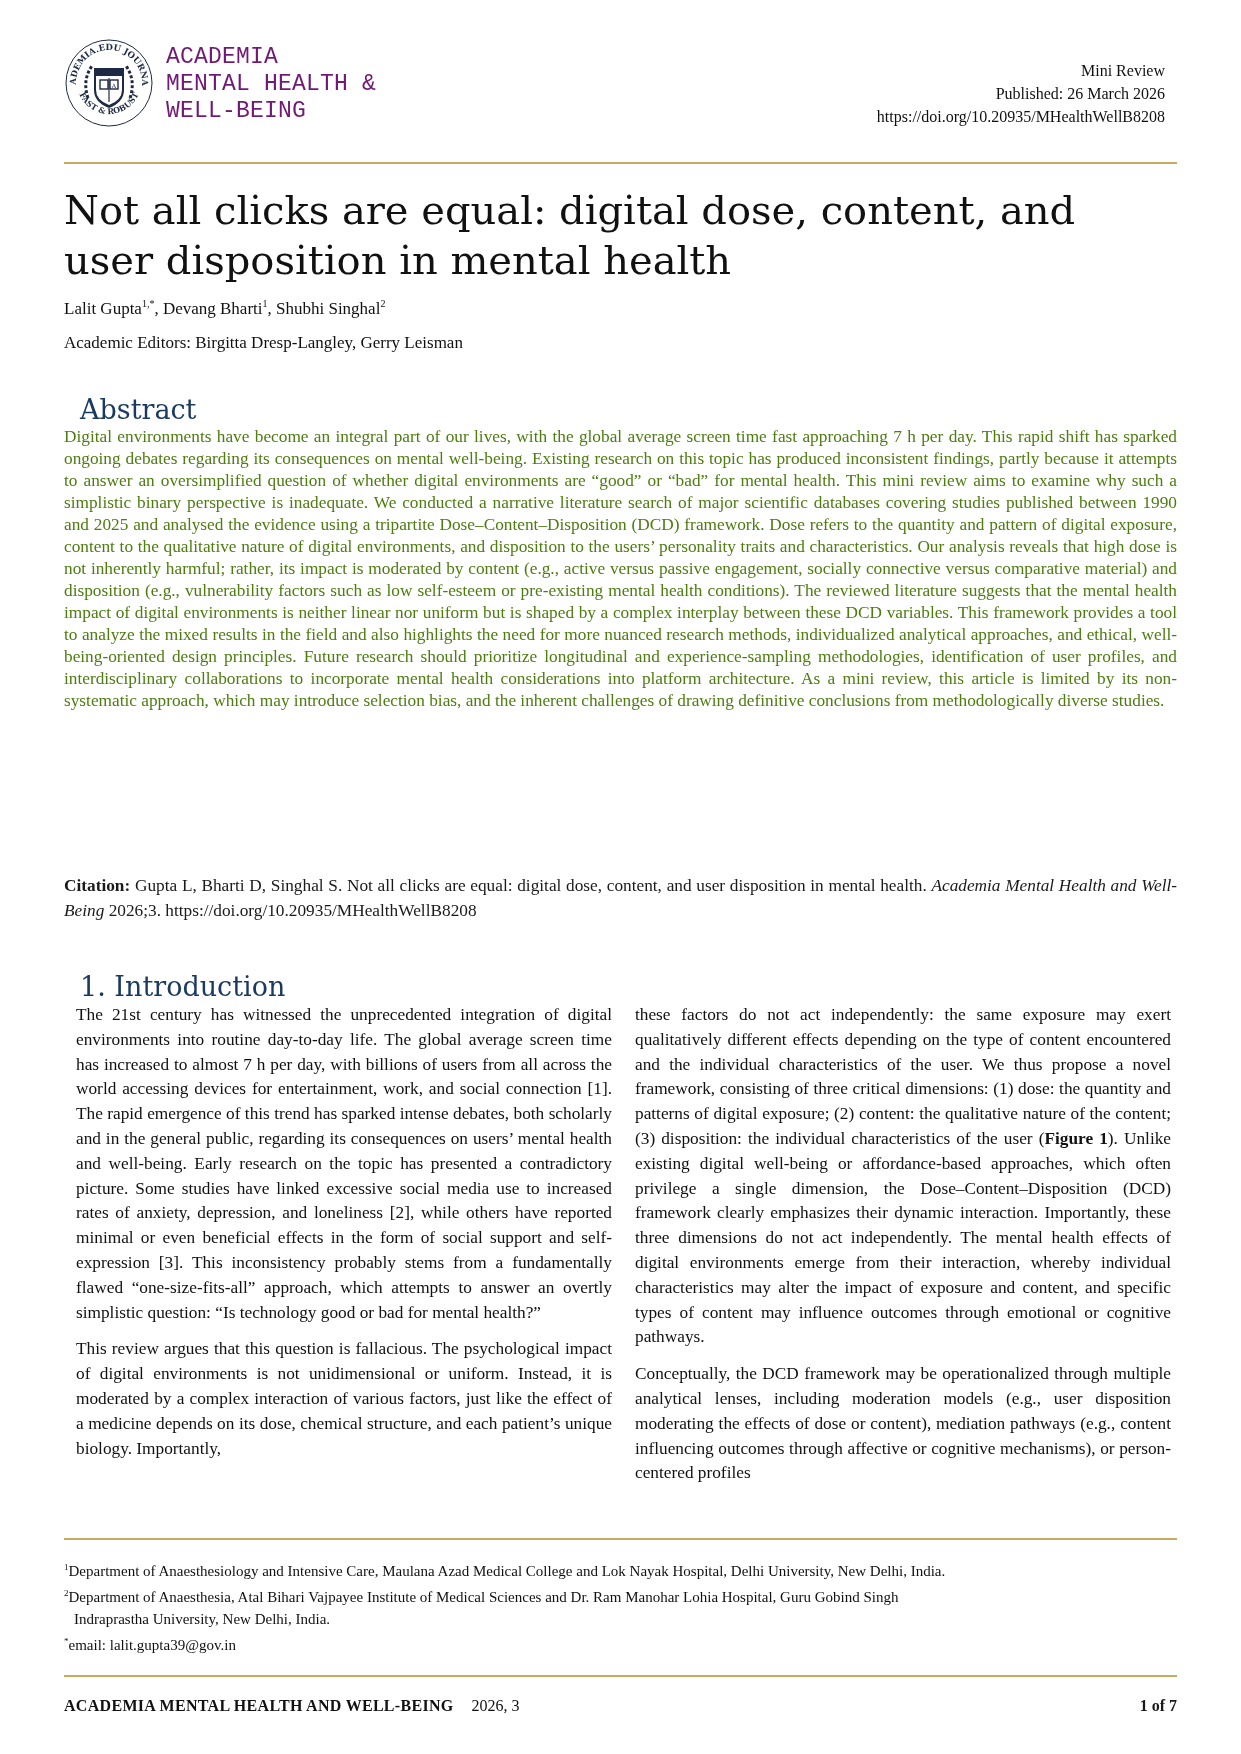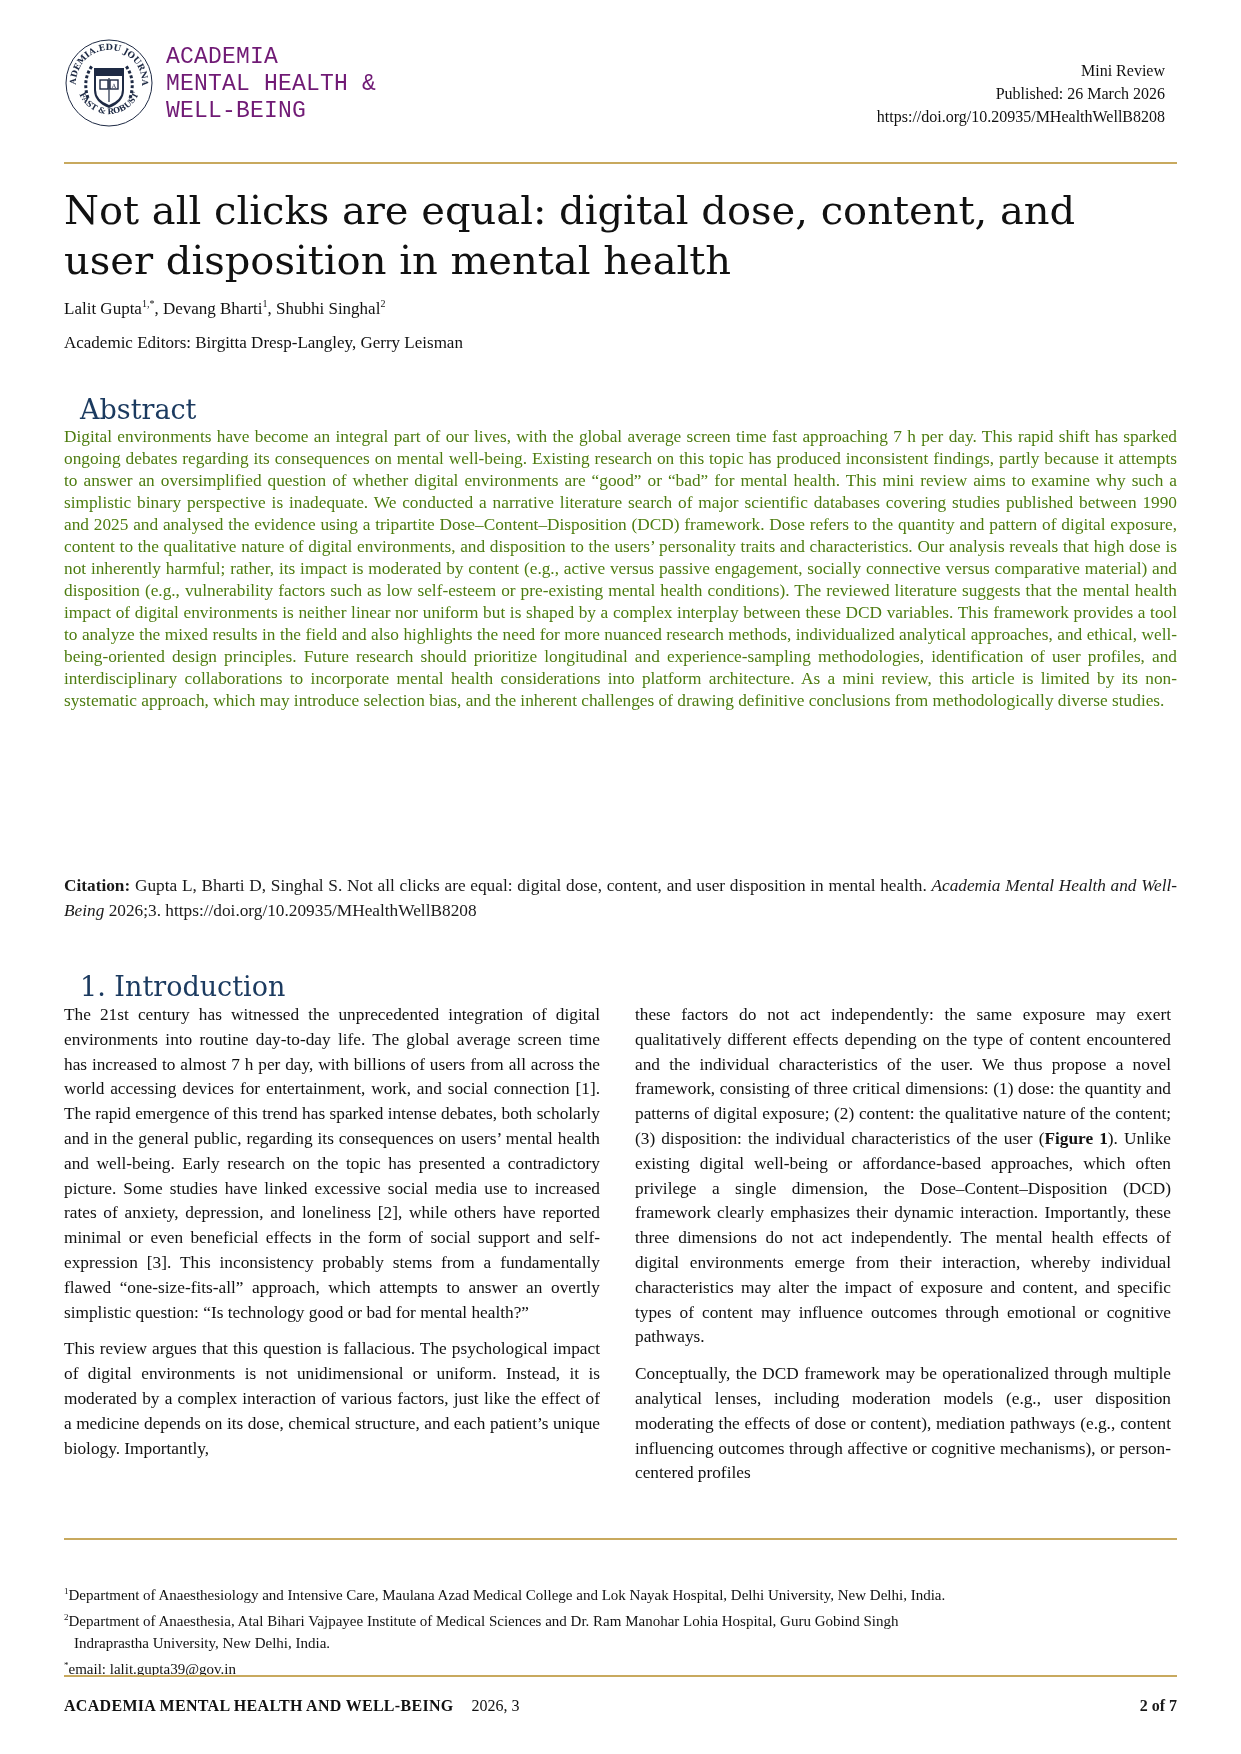--- a/index.html
+++ b/index.html
@@ -29,25 +29,25 @@
                    font-family: "Liberation Serif", serif; font-size: 17.3px; line-height: 22px; text-align: justify; color: #4d7c0f; }
 
   .keywords { position: absolute; left: 64px; top: 826px; width: 1113px; font-family: "Liberation Serif", serif; font-size: 17.3px; }
   .citation { position: absolute; left: 64px; top: 873px; width: 1113px; font-family: "Liberation Serif", serif;
               font-size: 17.3px; line-height: 25px; text-align: justify; }
   .label-b { font-weight: bold; }
 
   .col { position: absolute; top: 1003px; width: 536px; font-family: "Liberation Serif", serif;
          font-size: 17.3px; line-height: 24.8px; text-align: justify; color: #111; hyphens: auto; }
   .col p { margin: 0 0 12px 0; }
-  .col-left { left: 64px; }
+  .col-left { left: 76px; }
   .col-right { left: 635px; }
 
   .footnotes { position: absolute; left: 64px; top: 1556px; width: 1113px;
-               font-family: "Liberation Serif", serif; font-size: 15px; line-height: 22px; color: #111; margin-top: 24px; }
+               font-family: "Liberation Serif", serif; font-size: 15px; line-height: 22px; color: #111; }
   .footnotes sup { font-size: 9px; }
   .footnotes .indent { padding-left: 10px; }
 
   .footer-left { position: absolute; left: 64px; top: 1697px; font-family: "Liberation Serif", serif; font-size: 16px; color: #111; }
   .footer-left .jn { font-weight: bold; letter-spacing: 0.3px; }
   .footer-left .vol { margin-left: 14px; }
   .footer-right { position: absolute; right: 64px; top: 1697px; font-family: "Liberation Serif", serif; font-size: 16px; font-weight: bold; }
 </style>
 </head>
 <body>
@@ -135,15 +135,15 @@
     <div class="indent">Indraprastha University, New Delhi, India.</div>
     <div><sup>*</sup><span>email: lalit.gupta39@gov.in</span></div>
   </div>
 
   <div class="rule" style="top:1675px;"></div>
 
   <div class="footer-left">
     <span class="jn">ACADEMIA MENTAL HEALTH AND WELL-BEING</span>
     <span class="vol">2026, 3</span>
   </div>
-  <div class="footer-right">2 of 7</div>
+  <div class="footer-right">1 of 7</div>
 
 </div>
 
 </body></html>

